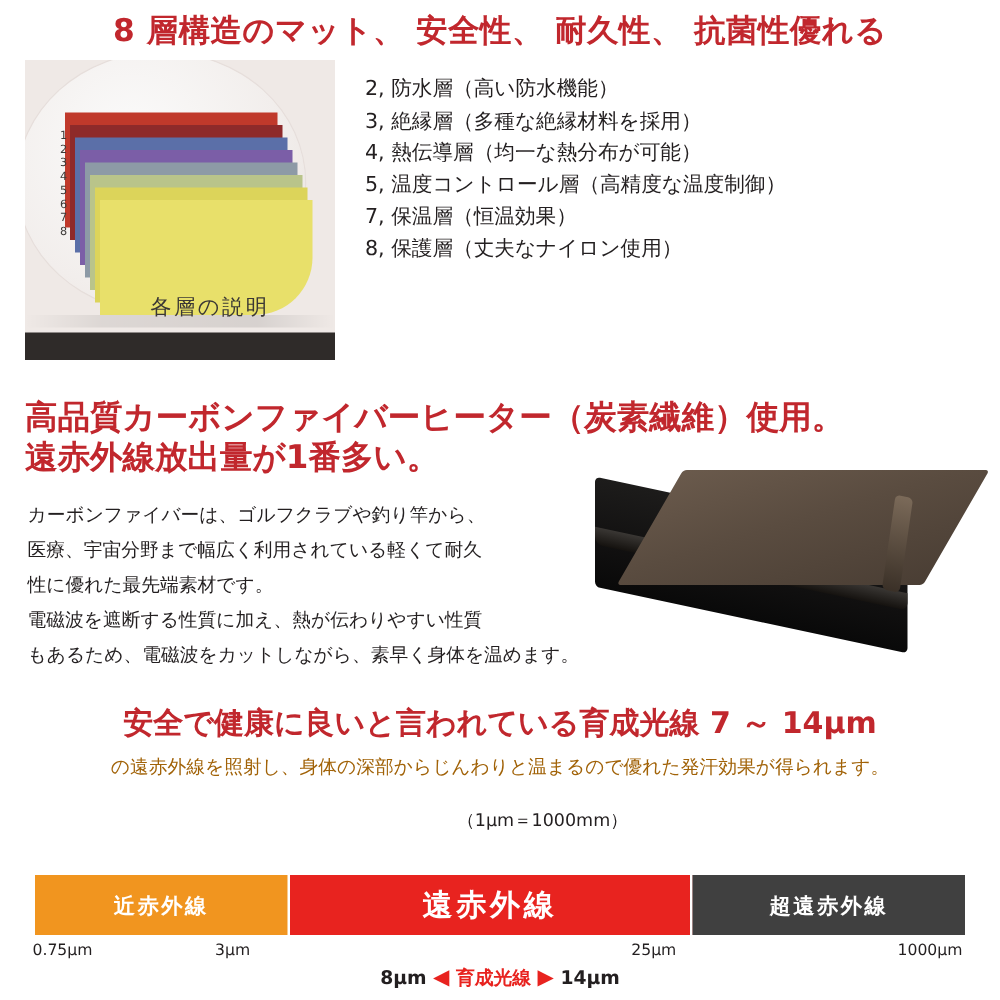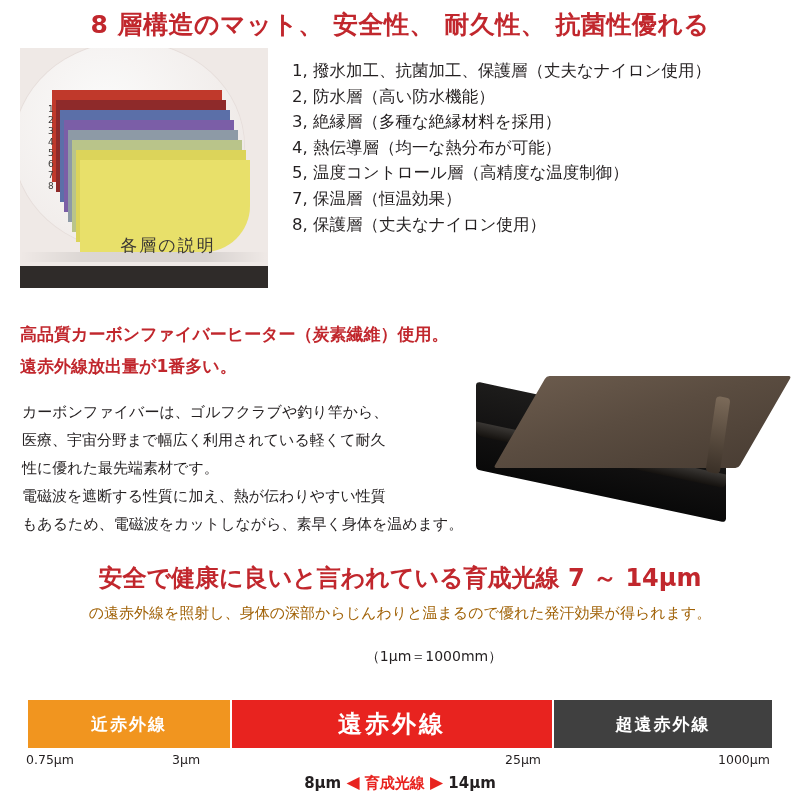--- a/index.html
+++ b/index.html
@@ -59,21 +59,21 @@
   .list1{
     position:absolute;left:292px;top:58px;width:500px;
   }
   .list1 .li{
     font-size:16.5px;line-height:25.6px;color:#231f20;white-space:nowrap;
   }
 
   
   .title2{
     position:absolute;left:20px;top:318px;width:760px;
-    font-size:17px;font-weight:bold;color:#c1272d;line-height:32px;
+    font-size:26px;font-weight:bold;color:#c1272d;line-height:32px;
     white-space:nowrap;
   }
   .body2{
     position:absolute;left:22px;top:398px;width:470px;
     font-size:15px;line-height:28px;color:#231f20;
   }
   .mat{
     position:absolute;left:468px;top:368px;width:320px;height:160px;
   }
   .mat .top{
@@ -173,21 +173,20 @@
       <div>7</div>
       <div>8</div>
     </div>
 
     <div class="shadowband"></div>
     <div class="caption">各層の説明</div>
     <div class="bottombar"></div>
   </div>
 
   <div class="list1">
-    <div class="li">1, 撥水加工、抗菌加工、保護層（丈夫なナイロン使用）</div>
     <div class="li">2, 防水層（高い防水機能）</div>
     <div class="li">3, 絶縁層（多種な絶縁材料を採用）</div>
     <div class="li">4, 熱伝導層（均一な熱分布が可能）</div>
     <div class="li">5, 温度コントロール層（高精度な温度制御）</div>
     <div class="li">7, 保温層（恒温効果）</div>
     <div class="li">8, 保護層（丈夫なナイロン使用）</div>
   </div>
 
   <div class="title2">
     <div>高品質カーボンファイバーヒーター（炭素繊維）使用。</div>

